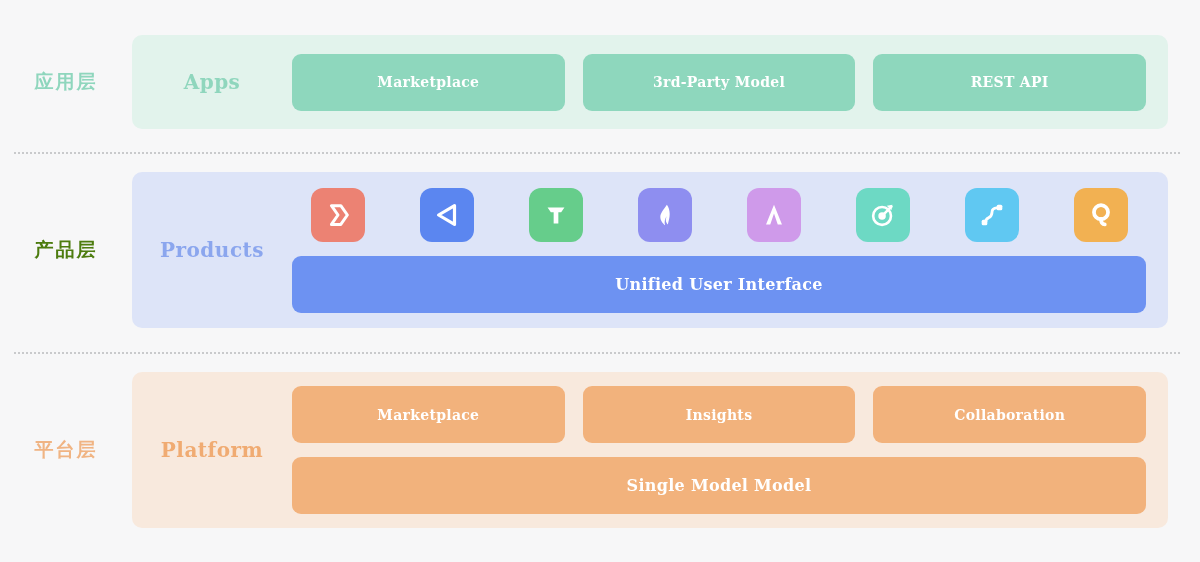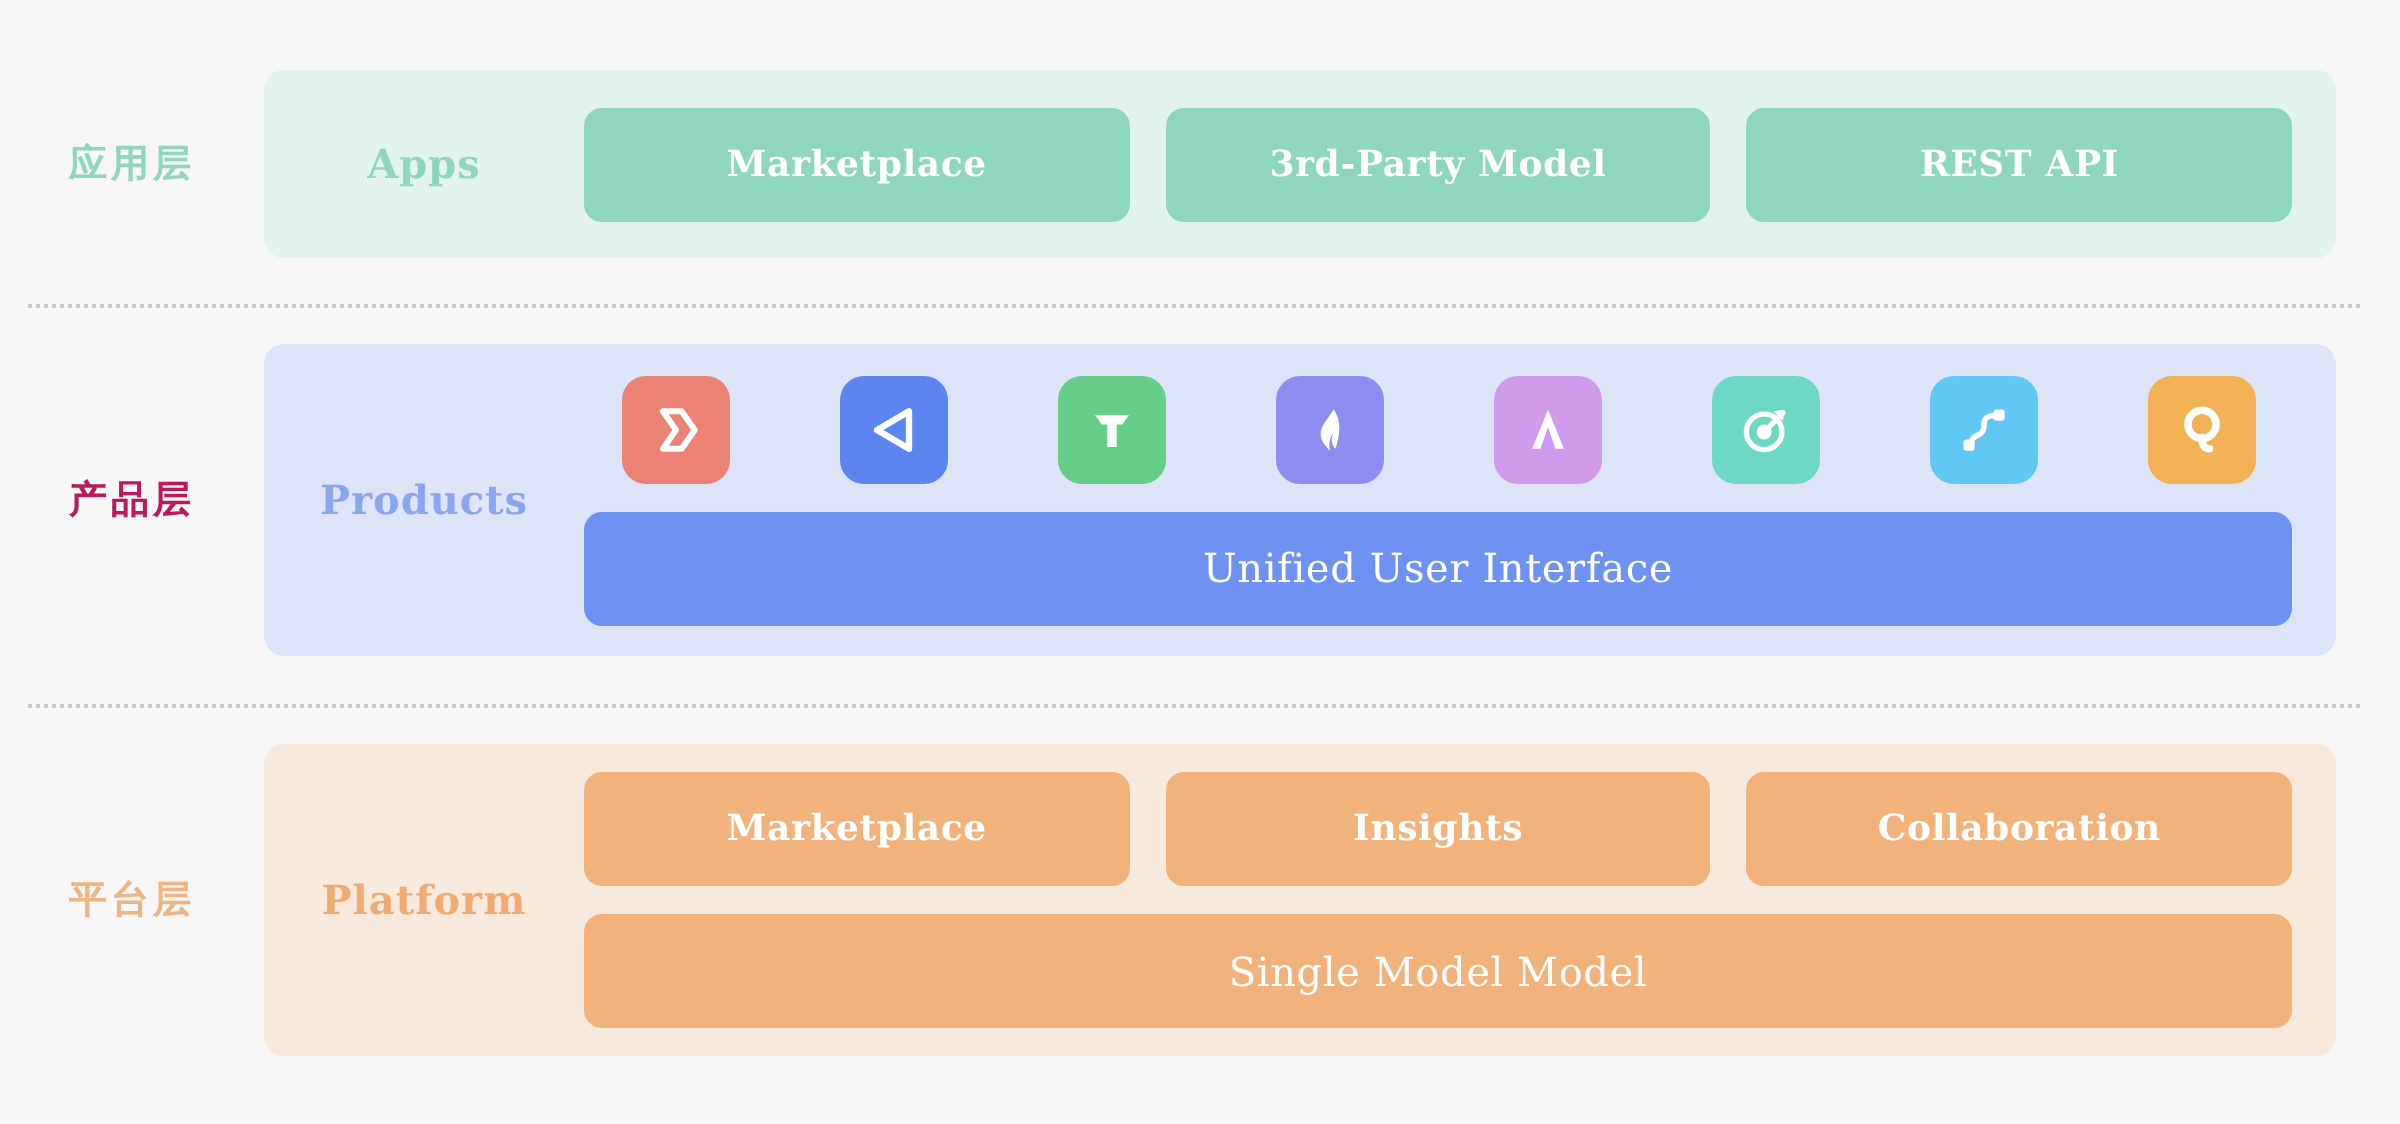--- a/index.html
+++ b/index.html
@@ -49,21 +49,21 @@
     flex: 0 0 132px;
     display: flex;
     align-items: center;
     justify-content: center;
     font-family: "DejaVu Sans", "Liberation Sans", sans-serif;
     font-size: 19px;
     font-weight: 700;
     letter-spacing: 2px;
   }
   .cjk-apps     { color: #8fd6bd; }
-  .cjk-products { color: #be185d; }
+  .cjk-products { color: #4d7c0f; }
   .cjk-platform { color: #f0b483; }
 
   
   .band {
     flex: 1 1 auto;
     margin-right: 32px;
     border-radius: 10px;
     display: flex;
     align-items: center;
     padding: 0 0 0 0;
@@ -99,37 +99,37 @@
     gap: 18px;
   }
   .pill {
     flex: 1 1 0;
     height: 57px;
     border-radius: 9px;
     display: flex;
     align-items: center;
     justify-content: center;
     color: #ffffff;
-    font-size: 18px;
+    font-size: 14px;
     font-weight: 700;
     letter-spacing: 0.3px;
   }
   .pill-green  { background: #8ed7bd; }
   .pill-orange { background: #f2b27c; }
 
   
   .bar {
     height: 57px;
     border-radius: 9px;
     display: flex;
     align-items: center;
     justify-content: center;
     color: #ffffff;
-    font-size: 20px;
-    font-weight: 400;
+    font-size: 16px;
+    font-weight: 700;
     letter-spacing: 0.3px;
   }
   .bar-blue   { background: #6d92f2; }
   .bar-orange { background: #f2b27c; }
 
   
   .icon-row {
     display: flex;
     gap: 18px;
   }

